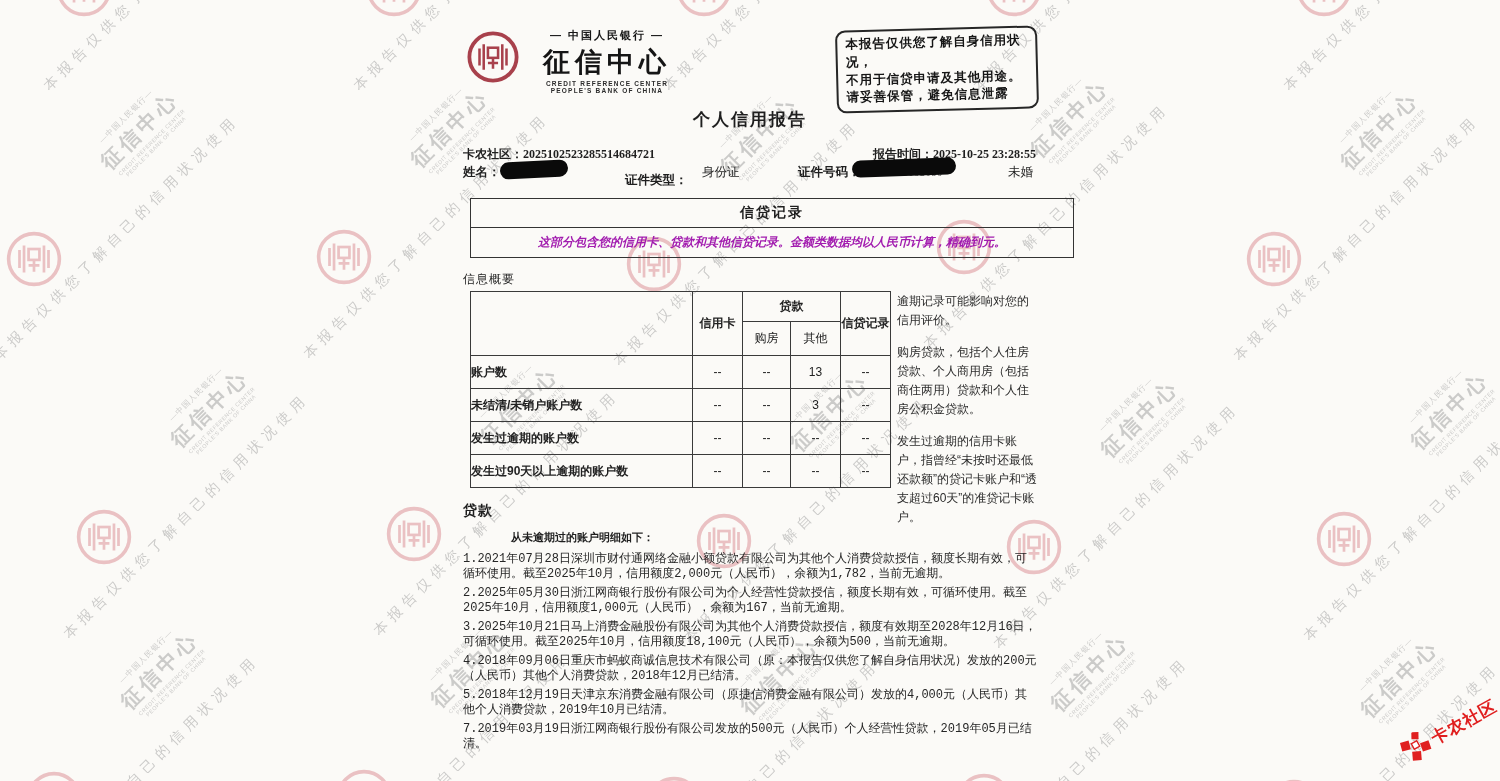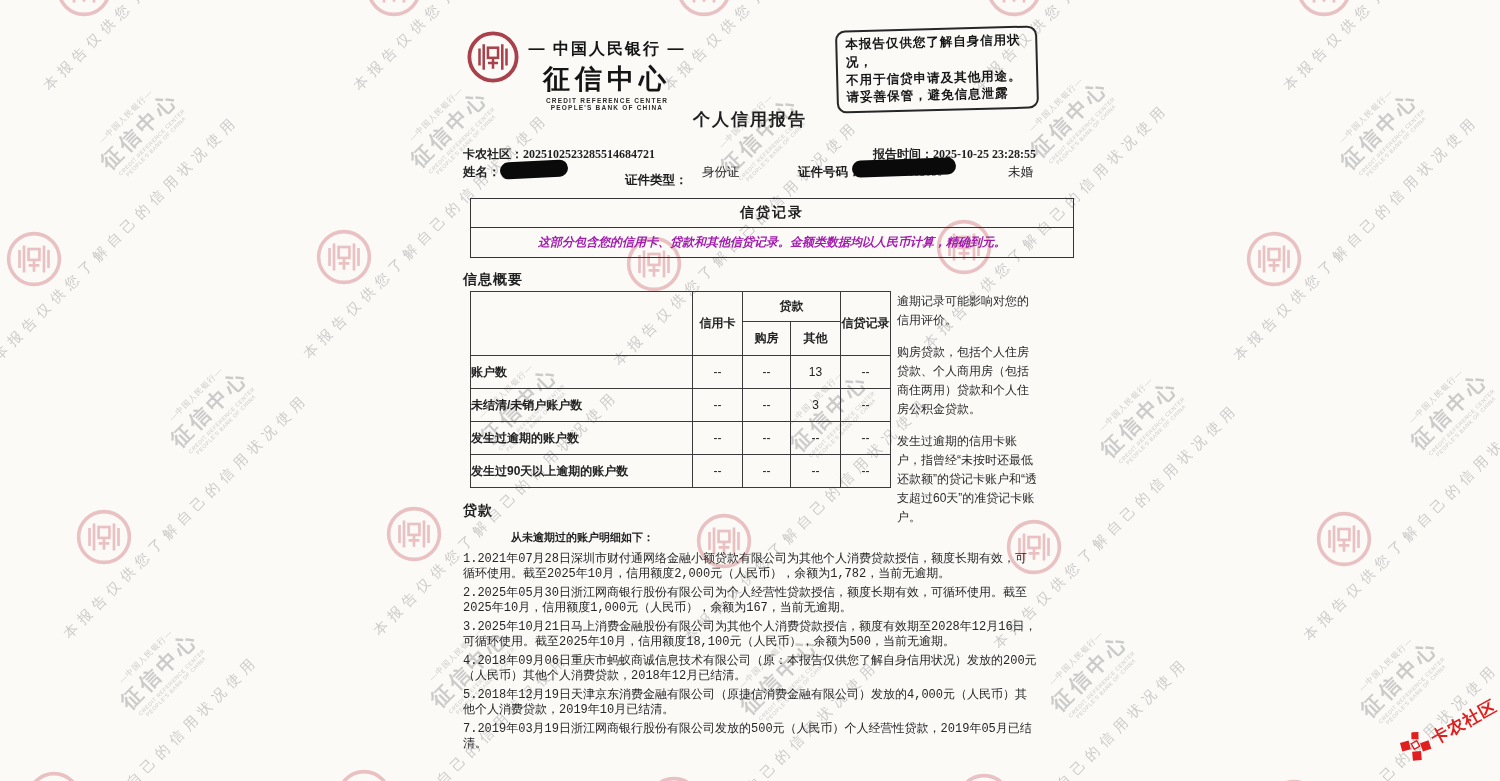--- a/index.html
+++ b/index.html
@@ -14,21 +14,21 @@
   .wm-logo .l1 { font-size:8px; letter-spacing:1px; white-space:nowrap; }
   .wm-logo .l2 { font-size:21px; font-weight:bold; letter-spacing:4px; white-space:nowrap; }
   .wm-logo .l3 { font-size:5.5px; letter-spacing:.5px; white-space:nowrap; }
   .wm-slogan { position:absolute; left:-15px; top:232px; transform:rotate(-45deg); transform-origin:left top; font-size:14px; letter-spacing:6px; color:#9b9b9b; opacity:.5; white-space:nowrap; }
 
   
   #content { position:absolute; inset:0; z-index:2; }
 
   .hdr-seal { position:absolute; left:466px; top:30px; width:54px; height:54px; color:#a8414c; }
   #hdr-logo-text { position:absolute; left:522px; top:28px; width:170px; text-align:center; color:#151515; }
-  #hdr-logo-text .bank { font-size:16px; font-weight:bold; letter-spacing:2px; white-space:nowrap;margin-top:11px; }
+  #hdr-logo-text .bank { font-size:11px; font-weight:bold; letter-spacing:2px; white-space:nowrap; }
   #hdr-logo-text .center { font-size:27px; font-weight:bold; letter-spacing:5px; white-space:nowrap; margin-top:1px; }
   #hdr-logo-text .en { font-size:6.5px; font-weight:bold; letter-spacing:1.2px; color:#2c2c2c; white-space:nowrap; }
 
   #notice-box { position:absolute; left:836px; top:28px; width:202px; border:2px solid #262626; border-radius:10px; padding:4px 8px; font-size:12.5px; font-weight:bold; line-height:1.42; letter-spacing:1px; transform:rotate(-1.5deg); color:#161616; }
 
   #page-title { position:absolute; left:460px; top:108px; width:580px; text-align:center; font-size:17px; font-weight:bold; letter-spacing:2px; }
 
   .meta-row { position:absolute; top:146px; font-size:12px; font-weight:bold; }
   #report-no { left:463px; }
   #report-time { left:460px; width:576px; text-align:right; }
@@ -43,27 +43,27 @@
   #f-idno-partial { left:897px; top:168px; font-size:9.5px; color:#4a4a4a; font-family:"Liberation Serif", serif; letter-spacing:1px; }
   #f-marital { left:1008px; }
   .redact { position:absolute; background:#0a0a0a; border-radius:9px; }
   #redact-name { left:500px; top:161px; width:68px; height:17px; transform:rotate(-3deg); }
   #redact-idno { left:852px; top:159px; width:104px; height:17px; transform:rotate(-2deg); }
 
   #credit-box { position:absolute; left:470px; top:198px; width:604px; border:1.2px solid #333; }
   #credit-box .cb-title { border-bottom:1.2px solid #333; text-align:center; font-size:14px; font-weight:bold; letter-spacing:2px; padding:5px 0; }
   #credit-box .cb-desc { text-align:center; font-size:12px; font-weight:bold; font-style:italic; padding:6px 0; color:#a21caf; }
 
-  #summary-heading { position:absolute; left:463px; top:271px; font-size:14px; font-weight:bold; letter-spacing:1px; }
+  #summary-heading { position:absolute; left:463px; top:271px; font-size:12px; font-weight:normal; letter-spacing:1px; }
 
   #summary-table { position:absolute; left:470px; top:291px; border-collapse:collapse; table-layout:fixed; font-size:12px; color:#222; }
   #summary-table td { border:1px solid #3a3a3a; text-align:center; vertical-align:middle; }
   #summary-table .c-label { text-align:left; padding-left:0; font-weight:bold; }
   #summary-table tr.h1 td { height:30px; font-weight:bold; }
-  #summary-table tr.h2 td { height:34px; font-weight:bold; }
+  #summary-table tr.h2 td { height:34px; font-weight:normal; }
   #summary-table tr.dr td { height:33px; }
 
   #summary-notes { position:absolute; left:897px; top:292px; width:141px; font-size:12px; line-height:1.58; color:#2b2b2b; }
   #summary-notes p { margin-bottom:13px; }
 
   #loans-heading { position:absolute; left:463px; top:502px; font-size:14px; font-weight:bold; letter-spacing:1px; }
   #loans-sub { position:absolute; left:463px; top:530px; font-size:11px; font-weight:bold;margin-left:48px; }
   #loan-list { position:absolute; left:463px; top:552px; width:575px; font-size:12px; line-height:14.5px; color:#262626; }
   #loan-list .loan-item { margin-bottom:5px;font-family:Liberation Mono, monospace; }
 

